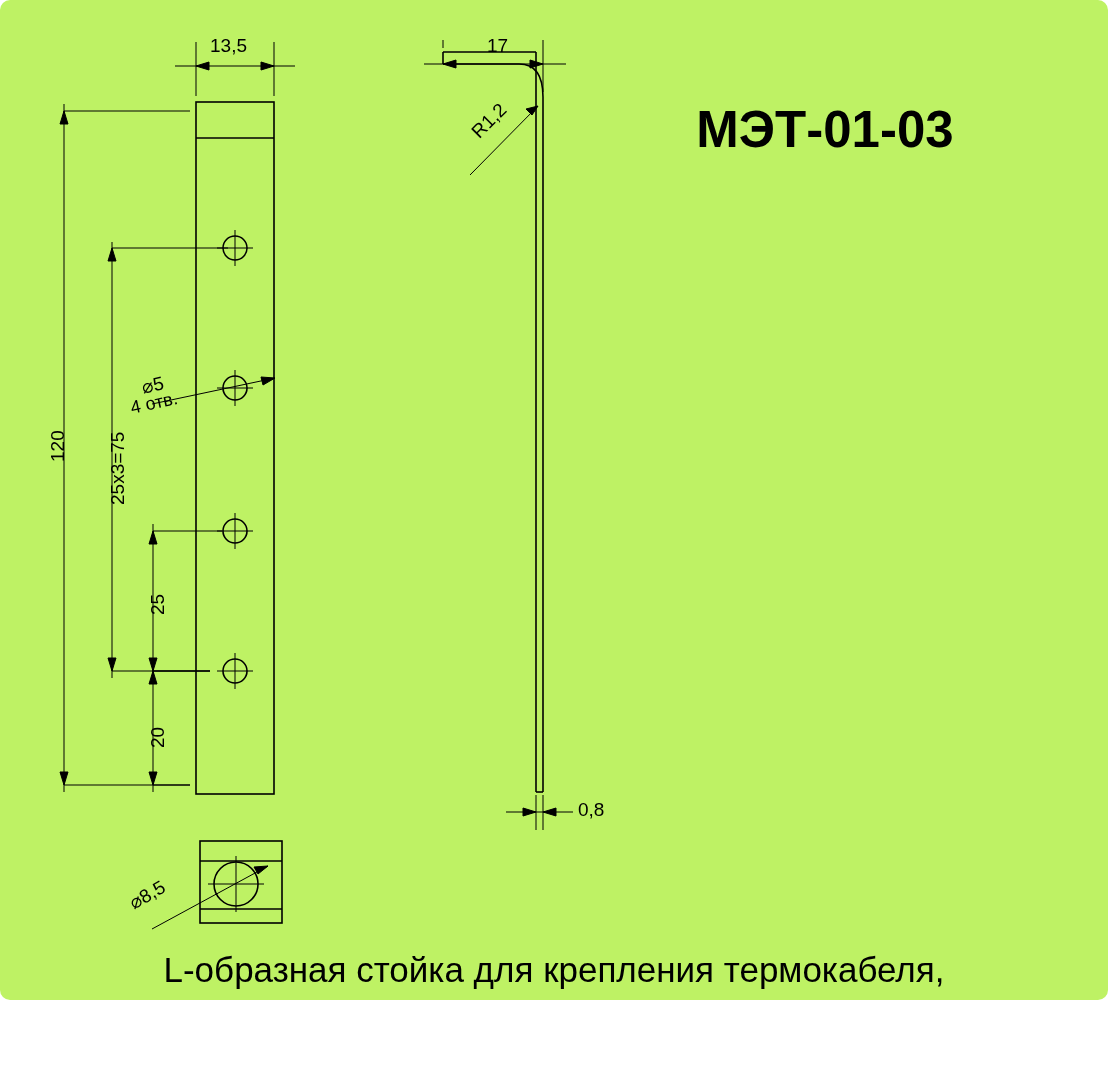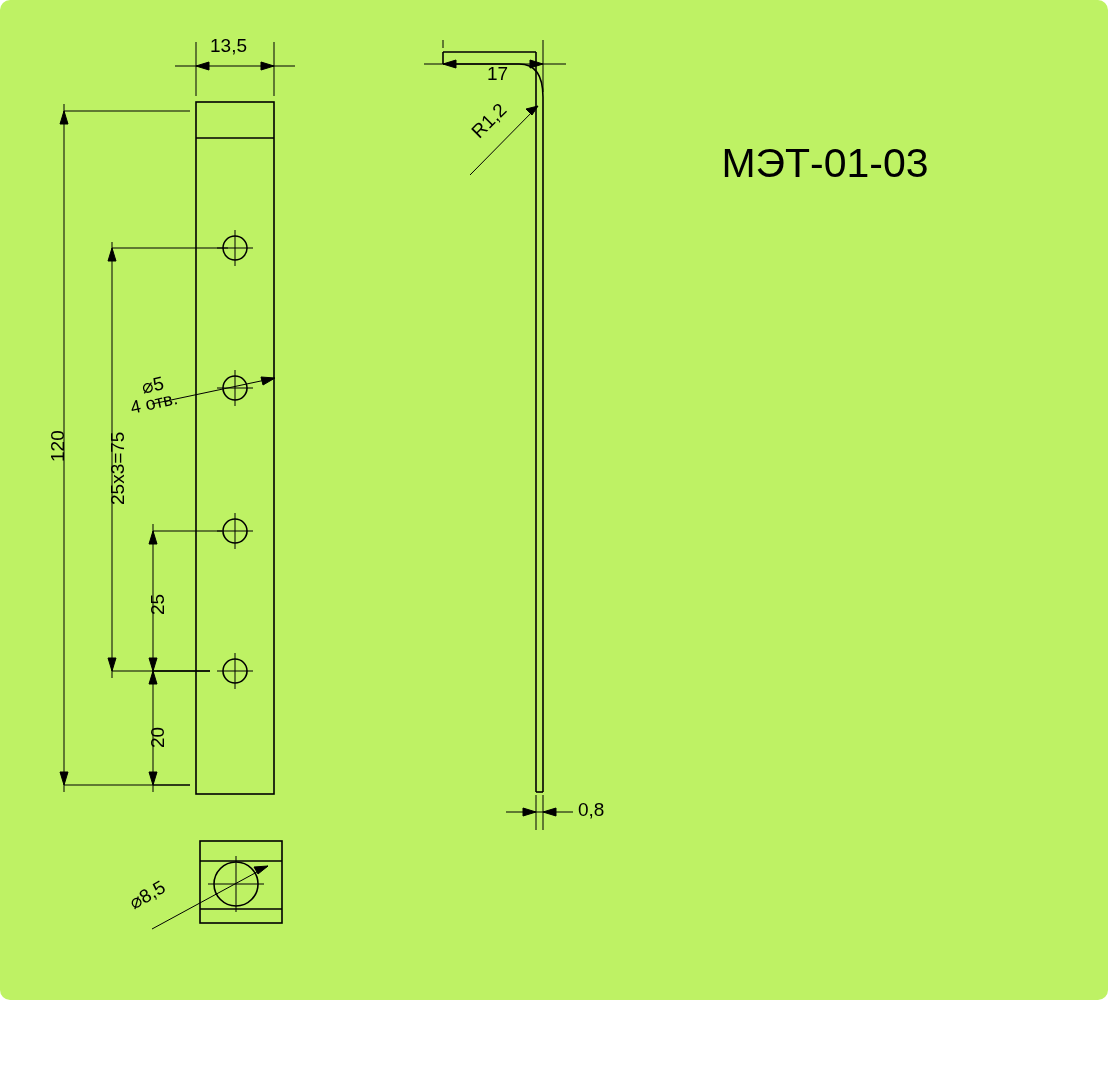--- a/index.html
+++ b/index.html
@@ -35,25 +35,24 @@
     line-height: 1;
   }
   .lbl.small { font-size: 18px; }
   .title-block {
     position: absolute;
     left: 590px;
     top: 96px;
     width: 470px;
     text-align: center;
     font-family: "Liberation Sans", sans-serif;
-    font-weight: normal;
-    font-size: 41px;
+    font-weight: bold;
+    font-size: 51px;
     letter-spacing: 0px;
     line-height: 1.32;
-    margin-top: 40px;
   }
   .caption {
     position: absolute;
     left: 20px;
     top: 946px;
     width: 1068px;
     text-align: center;
     font-family: "Liberation Sans", sans-serif;
     font-size: 35px;
     line-height: 1.35;
@@ -195,28 +194,29 @@
 
   <div class="lbl rot90" style="left:108px; top:505px;">25х3=75</div>
 
   <div class="lbl rot90" style="left:148px; top:615px;">25</div>
 
   <div class="lbl rot90" style="left:148px; top:748px;">20</div>
 
   <div class="lbl" style="left:140px; top:378px; transform:rotate(-12deg); transform-origin:left top;">⌀5</div>
   <div class="lbl small" style="left:129px; top:399px; transform:rotate(-12deg); transform-origin:left top;">4 отв.</div>
 
-  <div class="lbl" style="left:487px; top:36px;margin-top:28px;">17</div>
+  <div class="lbl" style="left:487px; top:36px;">17</div>
 
   <div class="lbl" style="left:468px; top:128px; transform:rotate(-45deg); transform-origin:left top;">R1,2</div>
 
   <div class="lbl" style="left:578px; top:800px;">0,8</div>
 
   <div class="lbl" style="left:126px; top:896px; transform:rotate(-30deg); transform-origin:left top;">⌀8,5</div>
 
   <div class="title-block">
     <div>МЭТ-01-03</div>
   </div>
 
   <div class="caption">
+    <div>L-образная стойка для крепления термокабеля,</div>
   </div>
 
 </div>
 
 </body></html>

